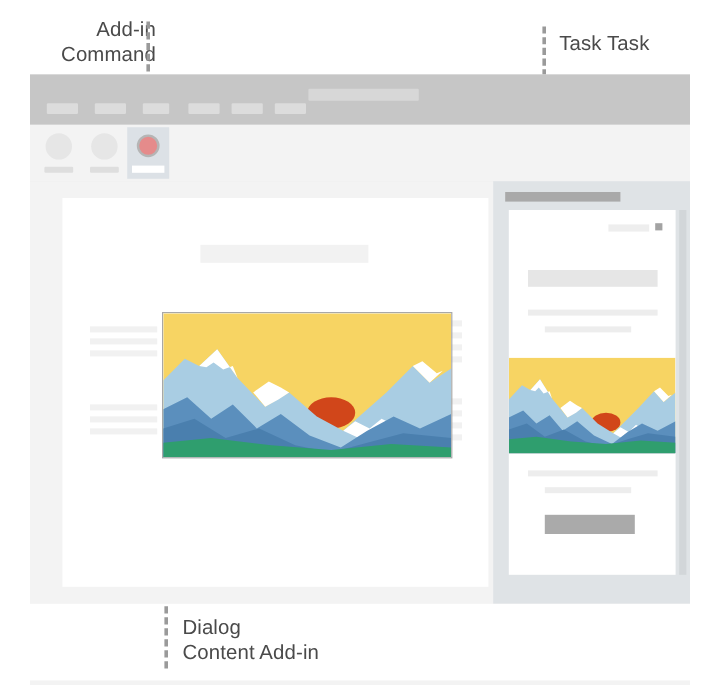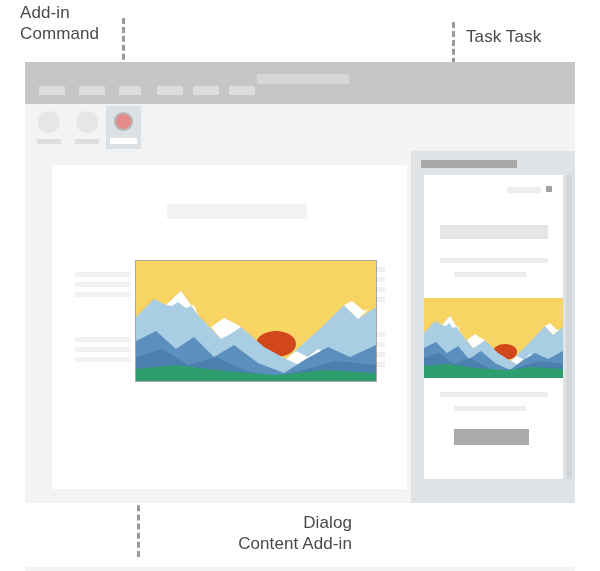--- a/index.html
+++ b/index.html
@@ -20,34 +20,35 @@
     position: absolute;
     color: #4a4a4a;
     font-size: 17px;
     line-height: 21px;
     font-family: "Liberation Sans", sans-serif;
     white-space: pre-line;
     letter-spacing: 0.1px;
   }
   #label-addin-command {
     left: 20px;
-    top: 2px;
+    top: 14px;
     width: 110px;
+    text-align: right;
   }
   #label-task-pane {
     left: 466px;
     top: 26px;
     width: 130px;
     text-align: left;
   }
   #label-dialog-content {
     left: 152px;
     top: 512px;
     width: 200px;
-    text-align: right;
+    text-align: left;
   }
 
   
   .leader {
     position: absolute;
     width: 0;
     border-left: 3px dashed #9a9a9a;
   }
   #leader-addin   { left: 122px; top: 18px;  height: 104px; }
   #leader-taskpane{ left: 452px; top: 22px;  height: 158px; }

